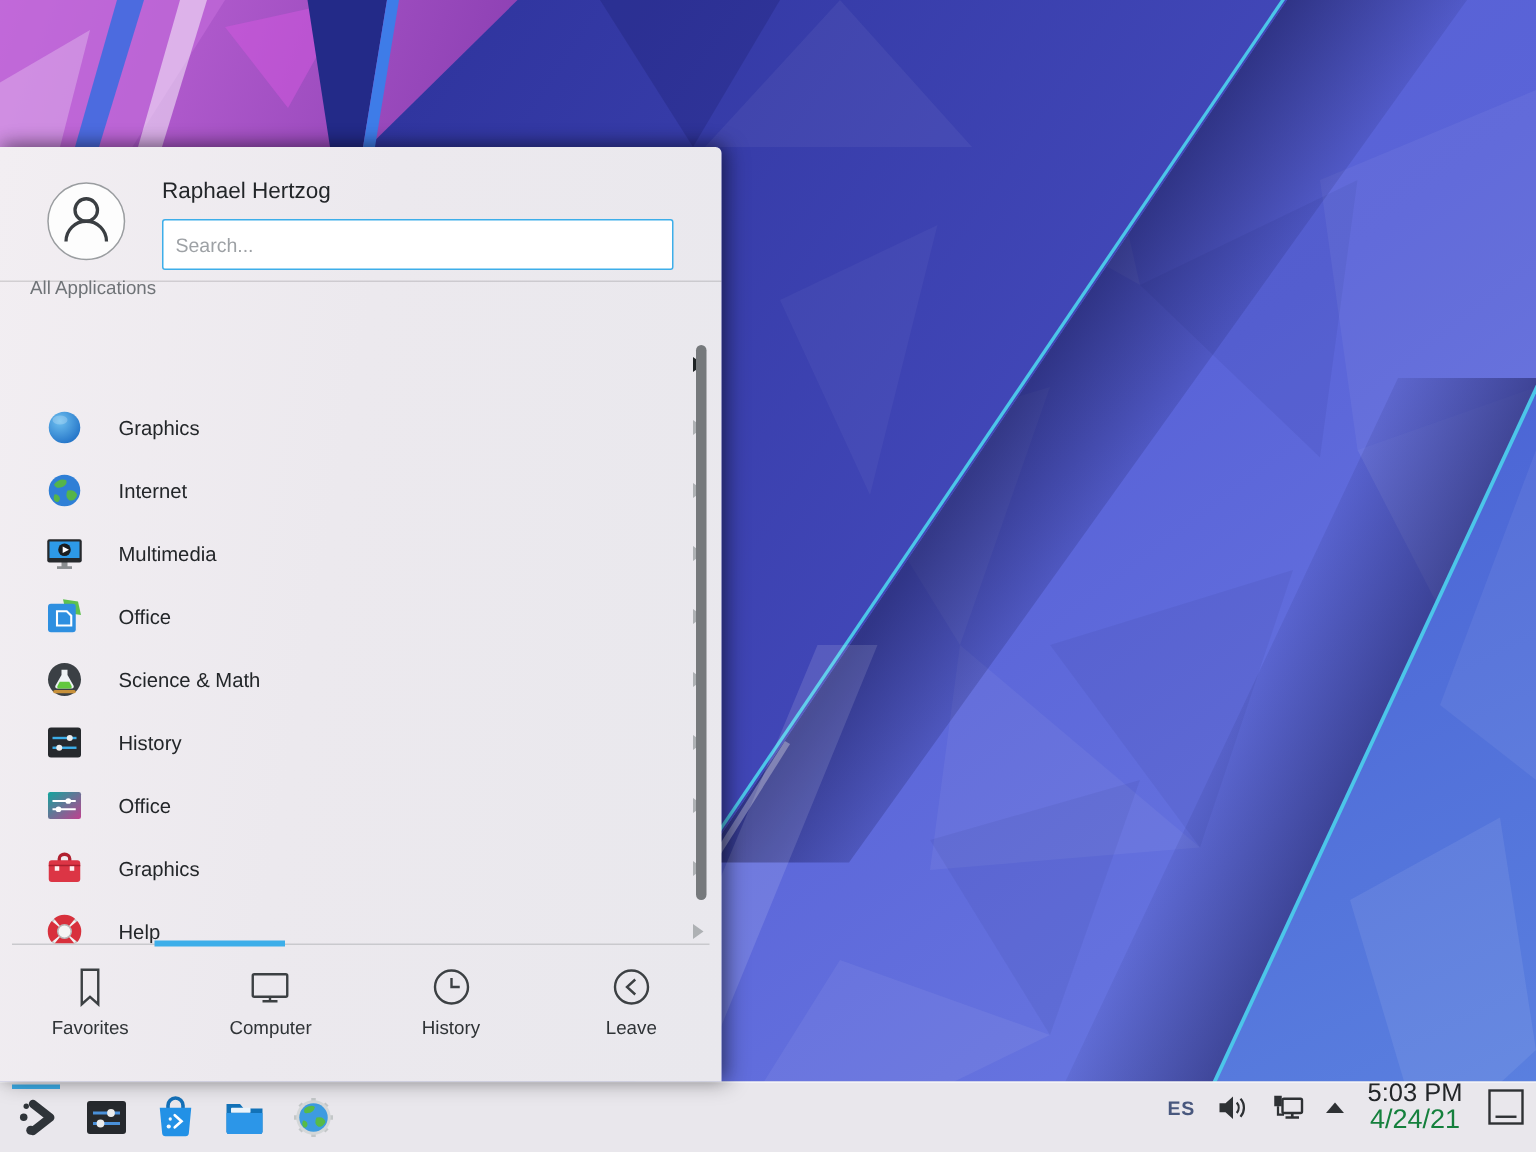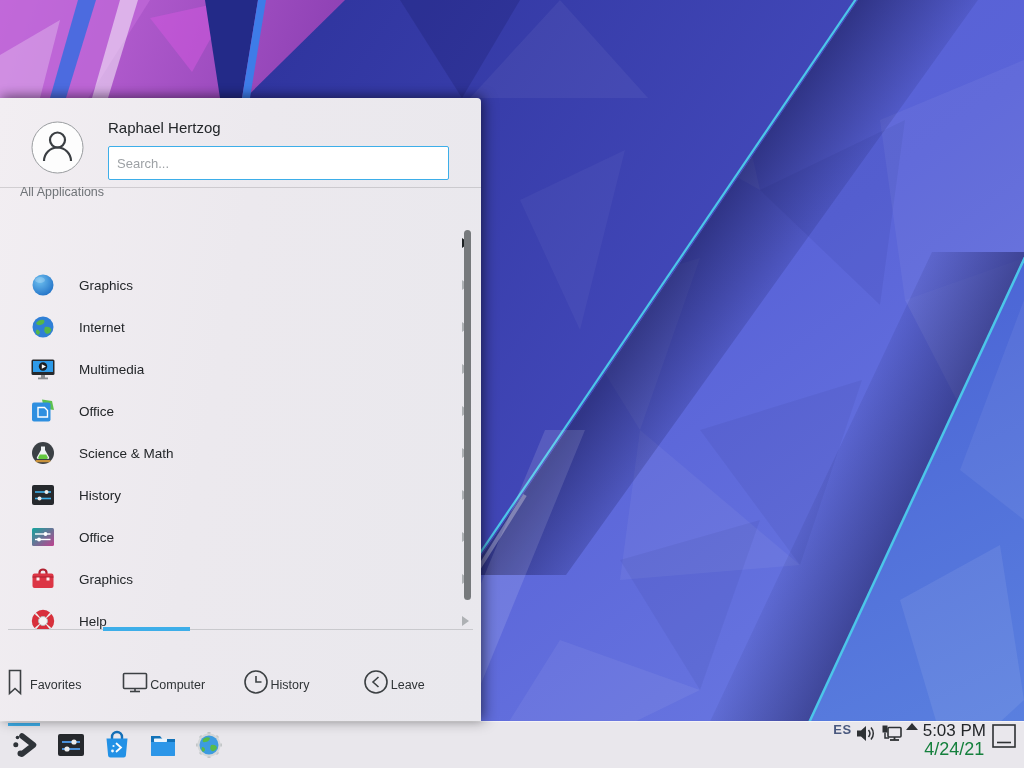--- a/index.html
+++ b/index.html
@@ -8,21 +8,21 @@
   .screen { position:relative; width:1024px; height:768px; overflow:hidden; background:#4b54c8; }
   .wallpaper { position:absolute; inset:0; }
 
   
   .panel { position:absolute; left:0; top:721px; width:1024px; height:47px;
            background:#e9e7ec; border-top:1px solid #f4f3f6;
            display:flex; align-items:center; }
   .launchers { display:flex; align-items:center; gap:13px; padding-left:8px; }
   .launcher { width:33px; height:33px; display:flex; align-items:center; justify-content:center; }
   .task-indicator { position:absolute; left:8px; top:1px; width:32px; height:3px; background:#3daee9; }
-  .tray { position:absolute; right:6px; top:0; height:32px; display:flex; gap:2px; }
+  .tray { position:absolute; right:6px; top:0; height:32px; display:flex; align-items:center; gap:13px; }
   .kbd-layout { font-size:13px; font-weight:bold; color:#49587e; letter-spacing:.5px; }
   .clock { text-align:center; line-height:1.05; padding:0 2px; }
   .clock .time { font-size:17px; color:#232629; }
   .clock .date { font-size:18px; color:#15803d; }
 
   
   .menu { position:absolute; left:0; top:98px; width:481px; height:623px;
           background:linear-gradient(100deg,#f2eef2 0%, #ece9ee 45%, #e9e8ed 100%);
           border-radius:0 4px 0 0;
           box-shadow:4px 0 14px rgba(0,0,0,.38), 0 -3px 10px rgba(0,0,0,.22); }
@@ -47,21 +47,21 @@
   .row-arrow { position:absolute; right:12px; top:50%; margin-top:-5px; width:0; height:0;
                border-left:7px solid #aeb1b4; border-top:5px solid transparent; border-bottom:5px solid transparent; }
   .menu-row.selected .row-arrow { border-left-color:#1e2224; }
   .scrollbar { position:absolute; right:10px; top:132px; width:7px; height:370px;
                background:#76797c; border-radius:3.5px; }
 
   .menu-footer { position:absolute; left:0; top:531px; width:100%; height:92px; }
   .footer-sep { position:absolute; left:8px; right:8px; top:0; height:1px; background:#c9c9cd; }
   .tab-indicator { position:absolute; left:103px; top:-2px; width:87px; height:4px; background:#3daee9; }
   .tabs { display:flex; width:100%; height:100%; }
-  .tab { flex:1 1 0; display:flex; align-items:center; padding-top:14px; }
+  .tab { flex:1 1 0; display:flex; flex-direction:column; align-items:center; padding-top:14px; }
   .tab-icon { width:30px; height:30px; }
   .tab-label { margin-top:5px; font-size:12.5px; color:#2f3336; }
 
   svg { display:block; }
 </style>
 </head>
 <body>
 
 <div class="screen">
 

